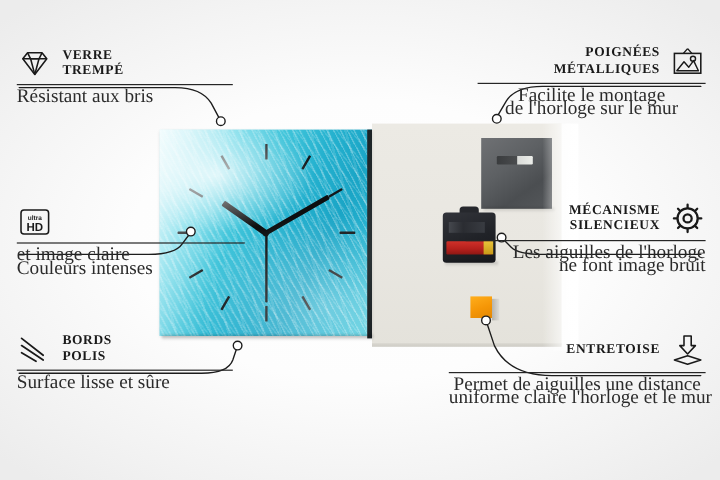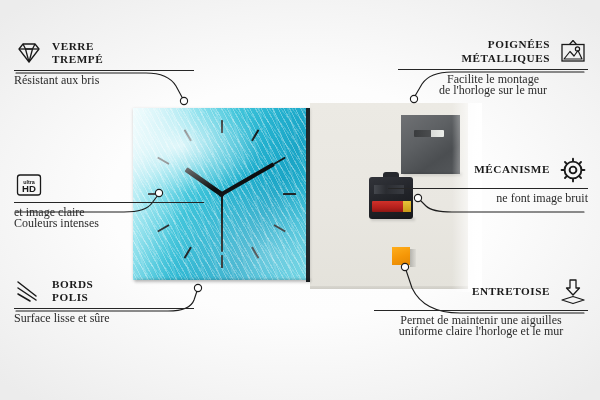--- a/index.html
+++ b/index.html
@@ -22,35 +22,35 @@
   .ftop { display:flex; align-items:center; gap:8px; }
   .ftop.right { flex-direction:row; justify-content:flex-end; }
   .ftitle {
     font-weight:bold; font-size:11.2px; line-height:13.2px;
     letter-spacing:.55px; color:#1a1a1a; text-transform:uppercase;
     white-space:nowrap;
   }
   .ftitle .l2 { display:block; }
   .rule { height:1px; background:#262626; margin:4px 0 4px; }
   .fdesc {
-    font-size:12px; line-height:11.4px; color:#2b2b2b; white-space:nowrap;
+    font-size:16px; line-height:11.4px; color:#2b2b2b; white-space:nowrap;
   }
   .ralign { text-align:right; }
   .lalign { text-align:left; }
   .calign { text-align:center; }
 
   .icon { flex:0 0 auto; display:block; }
 
   
   #f-verre   { left:14px;  top:40px;  width:180px; }
   #f-hd      { left:14px;  top:172px; width:190px; }
   #f-bords   { left:14px;  top:278px; width:180px; }
   
   #f-poignees{ right:12px; top:38px;  width:190px; }
-  #f-meca    { right:12px; top:156px; width:200px; }
+  #f-meca    { right:12px; top:168px; width:200px; }
   #f-entre   { right:12px; top:278px; width:214px; }
 
   
   #scene { position:absolute; left:0; top:0; width:600px; height:400px; }
 
   
   #panel {
     position:absolute; left:310px; top:103px; width:158px; height:185px;
     background:linear-gradient(180deg,#eceae4 0%,#e9e7e1 55%,#e4e2db 100%);
   }
@@ -306,52 +306,54 @@
     <div class="rule"></div>
     <div class="fdesc lalign">
       <div>Surface lisse et sûre</div>
     </div>
   </div>
 
   <div class="feature" id="f-meca">
     <div class="ftop right">
       <div class="ftitle ralign">
         <span>MÉCANISME</span>
+        <span class="l2">SILENCIEUX</span>
       </div>
       <svg class="icon" width="30" height="28" viewBox="0 0 30 28">
         <g fill="none" stroke="#1a1a1a" stroke-width="1.9" stroke-linecap="round">
           <circle cx="15" cy="14" r="8.4"></circle>
           <circle cx="15" cy="14" r="3.4"></circle>
           <path d="M15,2.6 L15,5.2"></path>
             <path d="M15,22.8 L15,25.4"></path>
           <path d="M3.6,14 L6.2,14"></path>
             <path d="M23.8,14 L26.4,14"></path>
           <path d="M7,6 L8.8,7.8"></path>
             <path d="M21.2,20.2 L23,22"></path>
           <path d="M23,6 L21.2,7.8"></path>
             <path d="M8.8,20.2 L7,22"></path>
         </g>
       </svg>
     </div>
     <div class="rule"></div>
     <div class="fdesc ralign">
+      <div>Les aiguilles de l'horloge</div>
       <div>ne font image bruit</div>
     </div>
   </div>
 
   <div class="feature" id="f-entre">
     <div class="ftop right">
       <div class="ftitle ralign">
         <span>ENTRETOISE</span>
       </div>
       <svg class="icon" width="30" height="28" viewBox="0 0 30 28">
         <path d="M12,2 L18,2 L18,10 L21.5,10 L15,17 L8.5,10 L12,10 Z" fill="none" stroke="#1a1a1a" stroke-width="1.3" stroke-linejoin="round"></path>
         <path d="M15,18.5 L26,22 L15,25.5 L4,22 Z" fill="none" stroke="#1a1a1a" stroke-width="1.3" stroke-linejoin="round"></path>
       </svg>
     </div>
     <div class="rule"></div>
     <div class="fdesc calign">
-      <div>Permet de maintenir une aiguilles</div>
+      <div>Permet de aiguilles une distance</div>
       <div>uniforme claire l'horloge et le mur</div>
     </div>
   </div>
 
 </div>
 
 </body></html>

